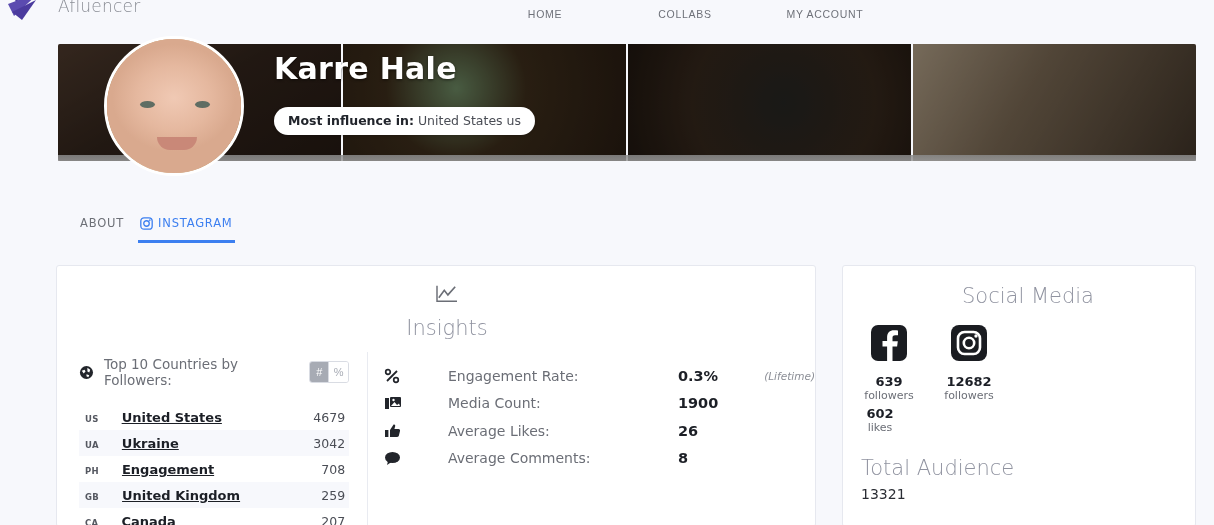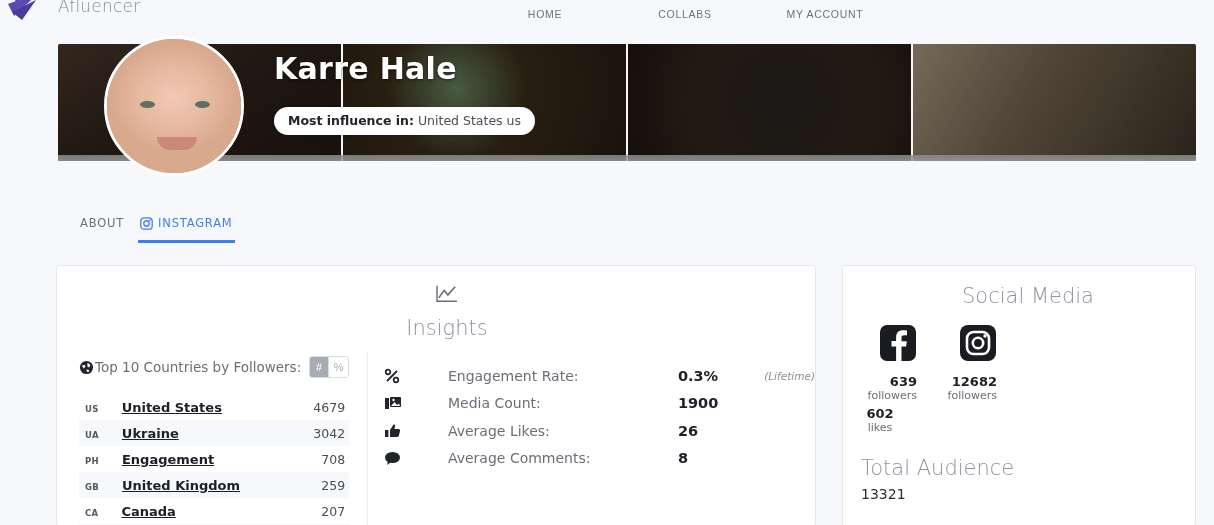--- a/index.html
+++ b/index.html
@@ -132,21 +132,21 @@
   .insights-body { display: flex; margin-top: 16px; height: 200px; }
   .col-left  { width: 380px; padding: 0 18px 0 22px; }
   .col-div   { width: 1px; background: #e9ebf1; margin-top: -4px; }
   .col-right { flex: 1; padding: 6px 0 0 16px; }
 
   .countries-head {
     display: flex; align-items: center; justify-content: space-between;
     margin-bottom: 16px;
   }
   .countries-head .lbl {
-    display: flex; align-items: center; gap: 1px;
+    display: flex; align-items: center; gap: 10px;
     font-size: 13.5px; color: #6b6e76;
     font-family: "DejaVu Sans", sans-serif;
   }
   .unit-toggle { display: flex; border: 1px solid #d9dce3; border-radius: 3px; overflow: hidden; }
   .unit-btn {
     width: 19px; height: 20px; display: flex; align-items: center; justify-content: center;
     font-size: 11px; color: #fff; background: #a7abb4; cursor: pointer;
     border-right: 1px solid #d9dce3;
   }
   .unit-btn:last-child { border-right: none; background: #fff; color: #a7abb4; }
@@ -172,21 +172,21 @@
   .stat-val {
     font-size: 14.5px; font-weight: 700; color: #1c1f26;
     font-family: "DejaVu Sans", sans-serif;
   }
   .stat-note {
     font-size: 10.5px; font-style: italic; color: #8b8e96; margin-left: 6px;
     font-family: "DejaVu Sans", sans-serif;
   }
 
   .social-grid { display: flex; gap: 24px; padding: 16px 0 0 18px; }
-  .social-item { width: 56px; text-align: right; }
+  .social-item { width: 56px; text-align: center; }
   .social-item .num {
     margin-top: 8px; font-size: 13px; font-weight: 700; color: #1c1f26;
     font-family: "DejaVu Sans", sans-serif;
   }
   .social-item .cap {
     font-size: 11px; color: #6b6e76; font-family: "DejaVu Sans", sans-serif;
   }
   .social-sub { padding-left: 18px; width: 56px; text-align: center; margin-top: 4px; }
   .social-sub .num { font-size: 13px; font-weight: 700; color: #1c1f26;
                      font-family: "DejaVu Sans", sans-serif; }

